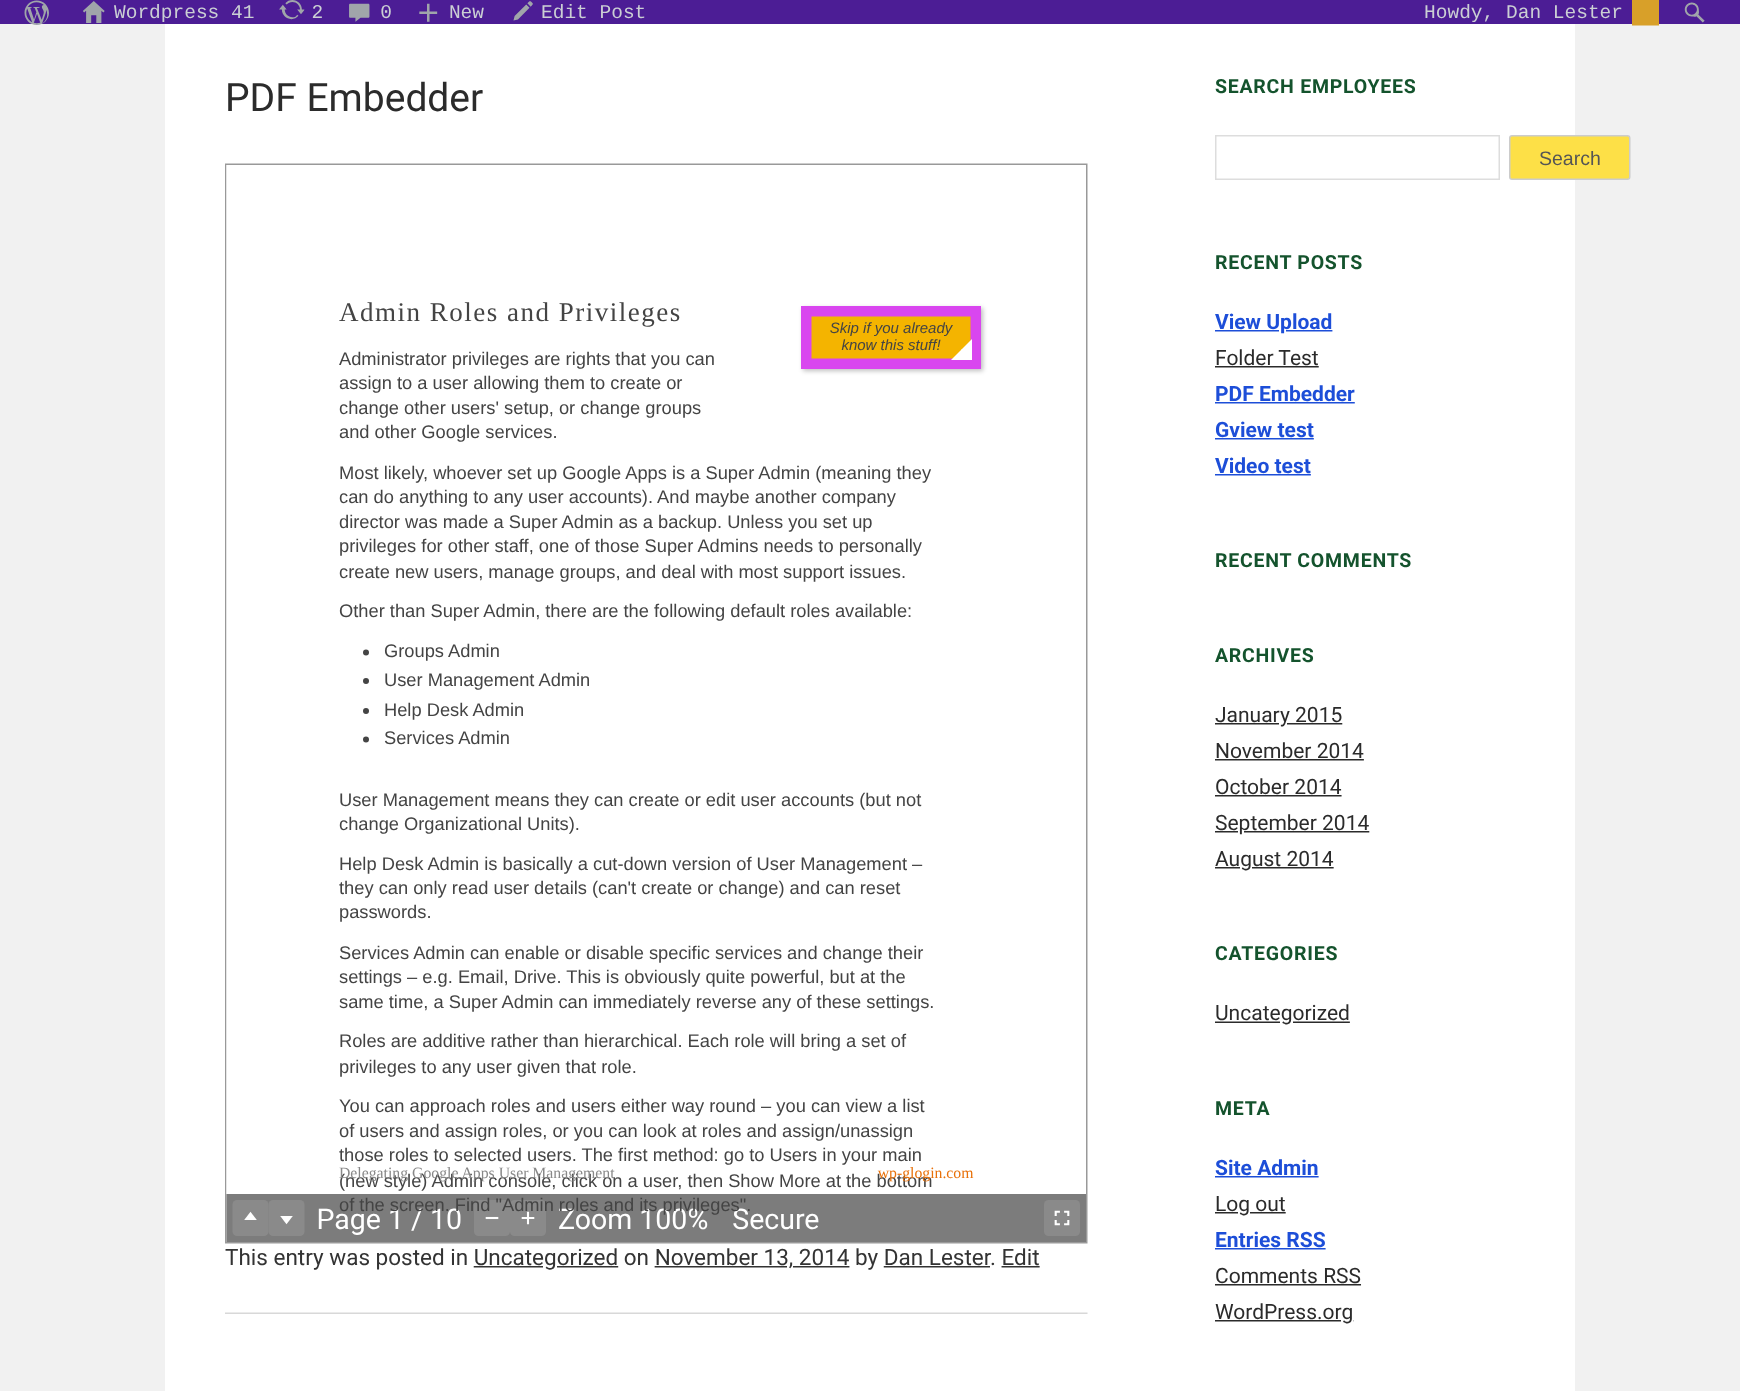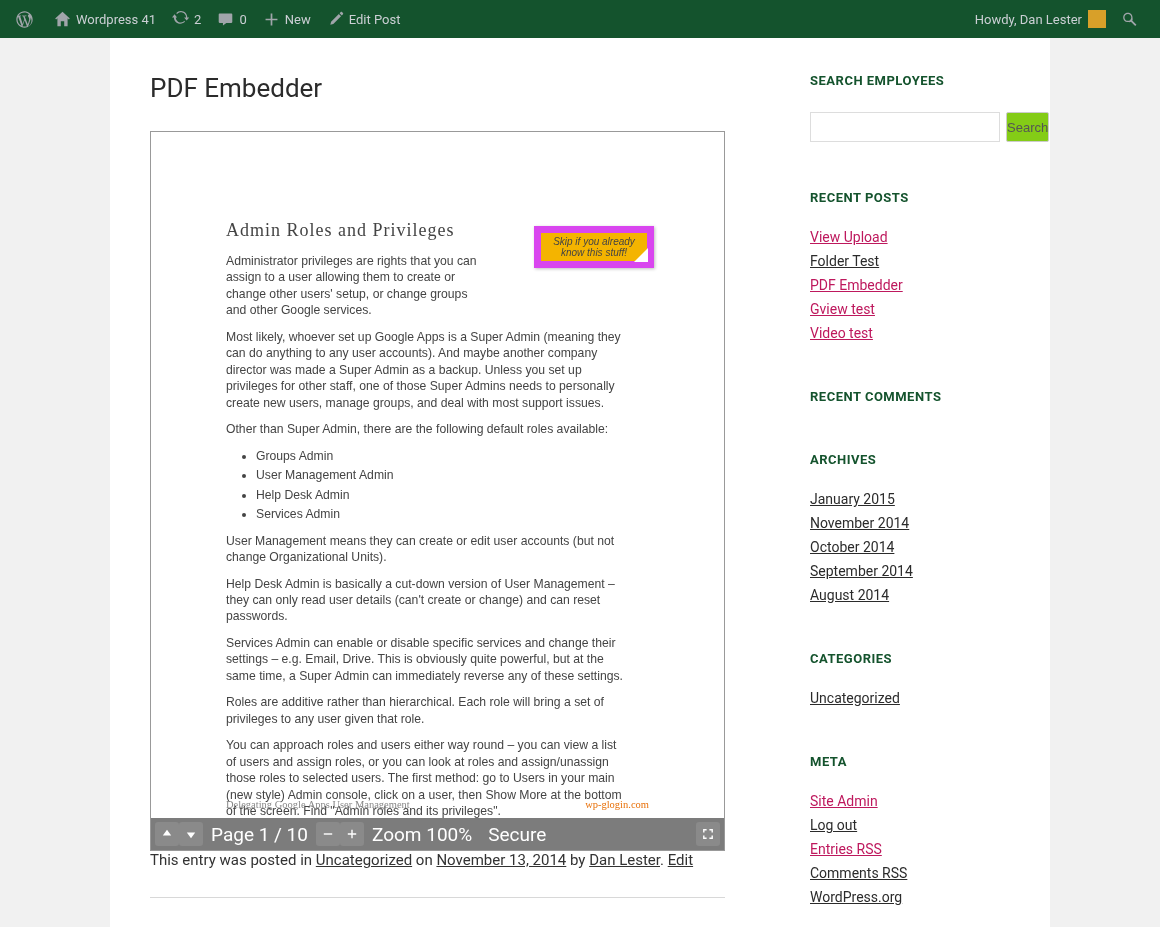--- a/index.html
+++ b/index.html
@@ -3,28 +3,29 @@
 <meta charset="utf-8">
 <style>
   * { box-sizing: border-box; margin: 0; padding: 0; }
   body {
     font-family: -apple-system, BlinkMacSystemFont, "Segoe UI", Roboto, "Helvetica Neue", Arial, sans-serif;
     background: #f1f1f1;
     color: #2b2b2b;
   }
   
   .admin-bar {
-    height: 38px;
-    background: #14532d;
+    height: 16px;
+    background: #4c1d95;
     color: #b4b9be;
     display: flex;
     align-items: center;
     font-size: 13px;
     padding: 0 8px;
     justify-content: space-between;
+    font-family: Liberation Mono, monospace;
   }
   .admin-bar .left, .admin-bar .right { display: flex; align-items: center; height: 100%; }
   .admin-bar .item {
     display: flex; align-items: center;
     padding: 0 8px; height: 100%;
     cursor: pointer;
     color: #cbcfd4;
   }
   .admin-bar .icon { display:inline-flex; margin-right:5px; }
   .admin-bar svg { width:17px; height:17px; fill:#a0a5aa; }
@@ -73,21 +74,21 @@
     text-align:center;
     padding:4px 8px;
   }
   .sticky::after{
     content:''; position:absolute; bottom:-1px; right:-1px;
     border:7px solid transparent;
     border-bottom-color:#fff; border-right-color:#fff;
   }
   .pdf-page p { margin-bottom:10px; line-height:1.35; max-width:400px; }
   .pdf-page p.narrow { max-width:265px; }
-  .pdf-page ul { margin:0 0 10px 30px; }
+  .pdf-page ul { margin:0 0 24px 30px; }
   .pdf-page li { margin-bottom:3px; line-height:1.35; }
   .pdf-footer {
     position:absolute; bottom:8px; left:75px; right:75px;
     display:flex; justify-content:space-between;
     font-size:10.5px; color:#888;
     font-family: Georgia, serif;
   }
   .pdf-footer .src { color:#e8710a; }
 
   .pdf-toolbar {
@@ -116,29 +117,29 @@
   
   .widget { margin-bottom:48px; }
   .widget h3 {
     font-size:13px; font-weight:700; letter-spacing:.5px;
     text-transform:uppercase; color:#14532d;
     margin-bottom:24px;
   }
   .widget ul { list-style:none; }
   .widget li { margin-bottom:8px; }
   .widget a { color:#2b2b2b; text-decoration:underline; cursor:pointer;}
-  .widget a.gray { color:#be185d; }
+  .widget a.gray { color:#1d4ed8;font-weight:bold; }
 
   .search-row { display:flex; gap:6px; }
   .search-row input[type=text] {
     flex:1; height:30px; border:1px solid #ddd; padding:0 6px; font-size:13px;
   }
   .search-row button {
-    height:30px; padding:0 0;
-    background:#84cc16; border:1px solid #ccc;
+    height:30px; padding:0 19px;
+    background:#fde047; border:1px solid #ccc;
     font-size:13px; color:#555; cursor:pointer;
     border-radius:2px;
   }
 </style>
 </head>
 <body>
 
 <div class="admin-bar">
   <div class="left">
     <div class="item">

